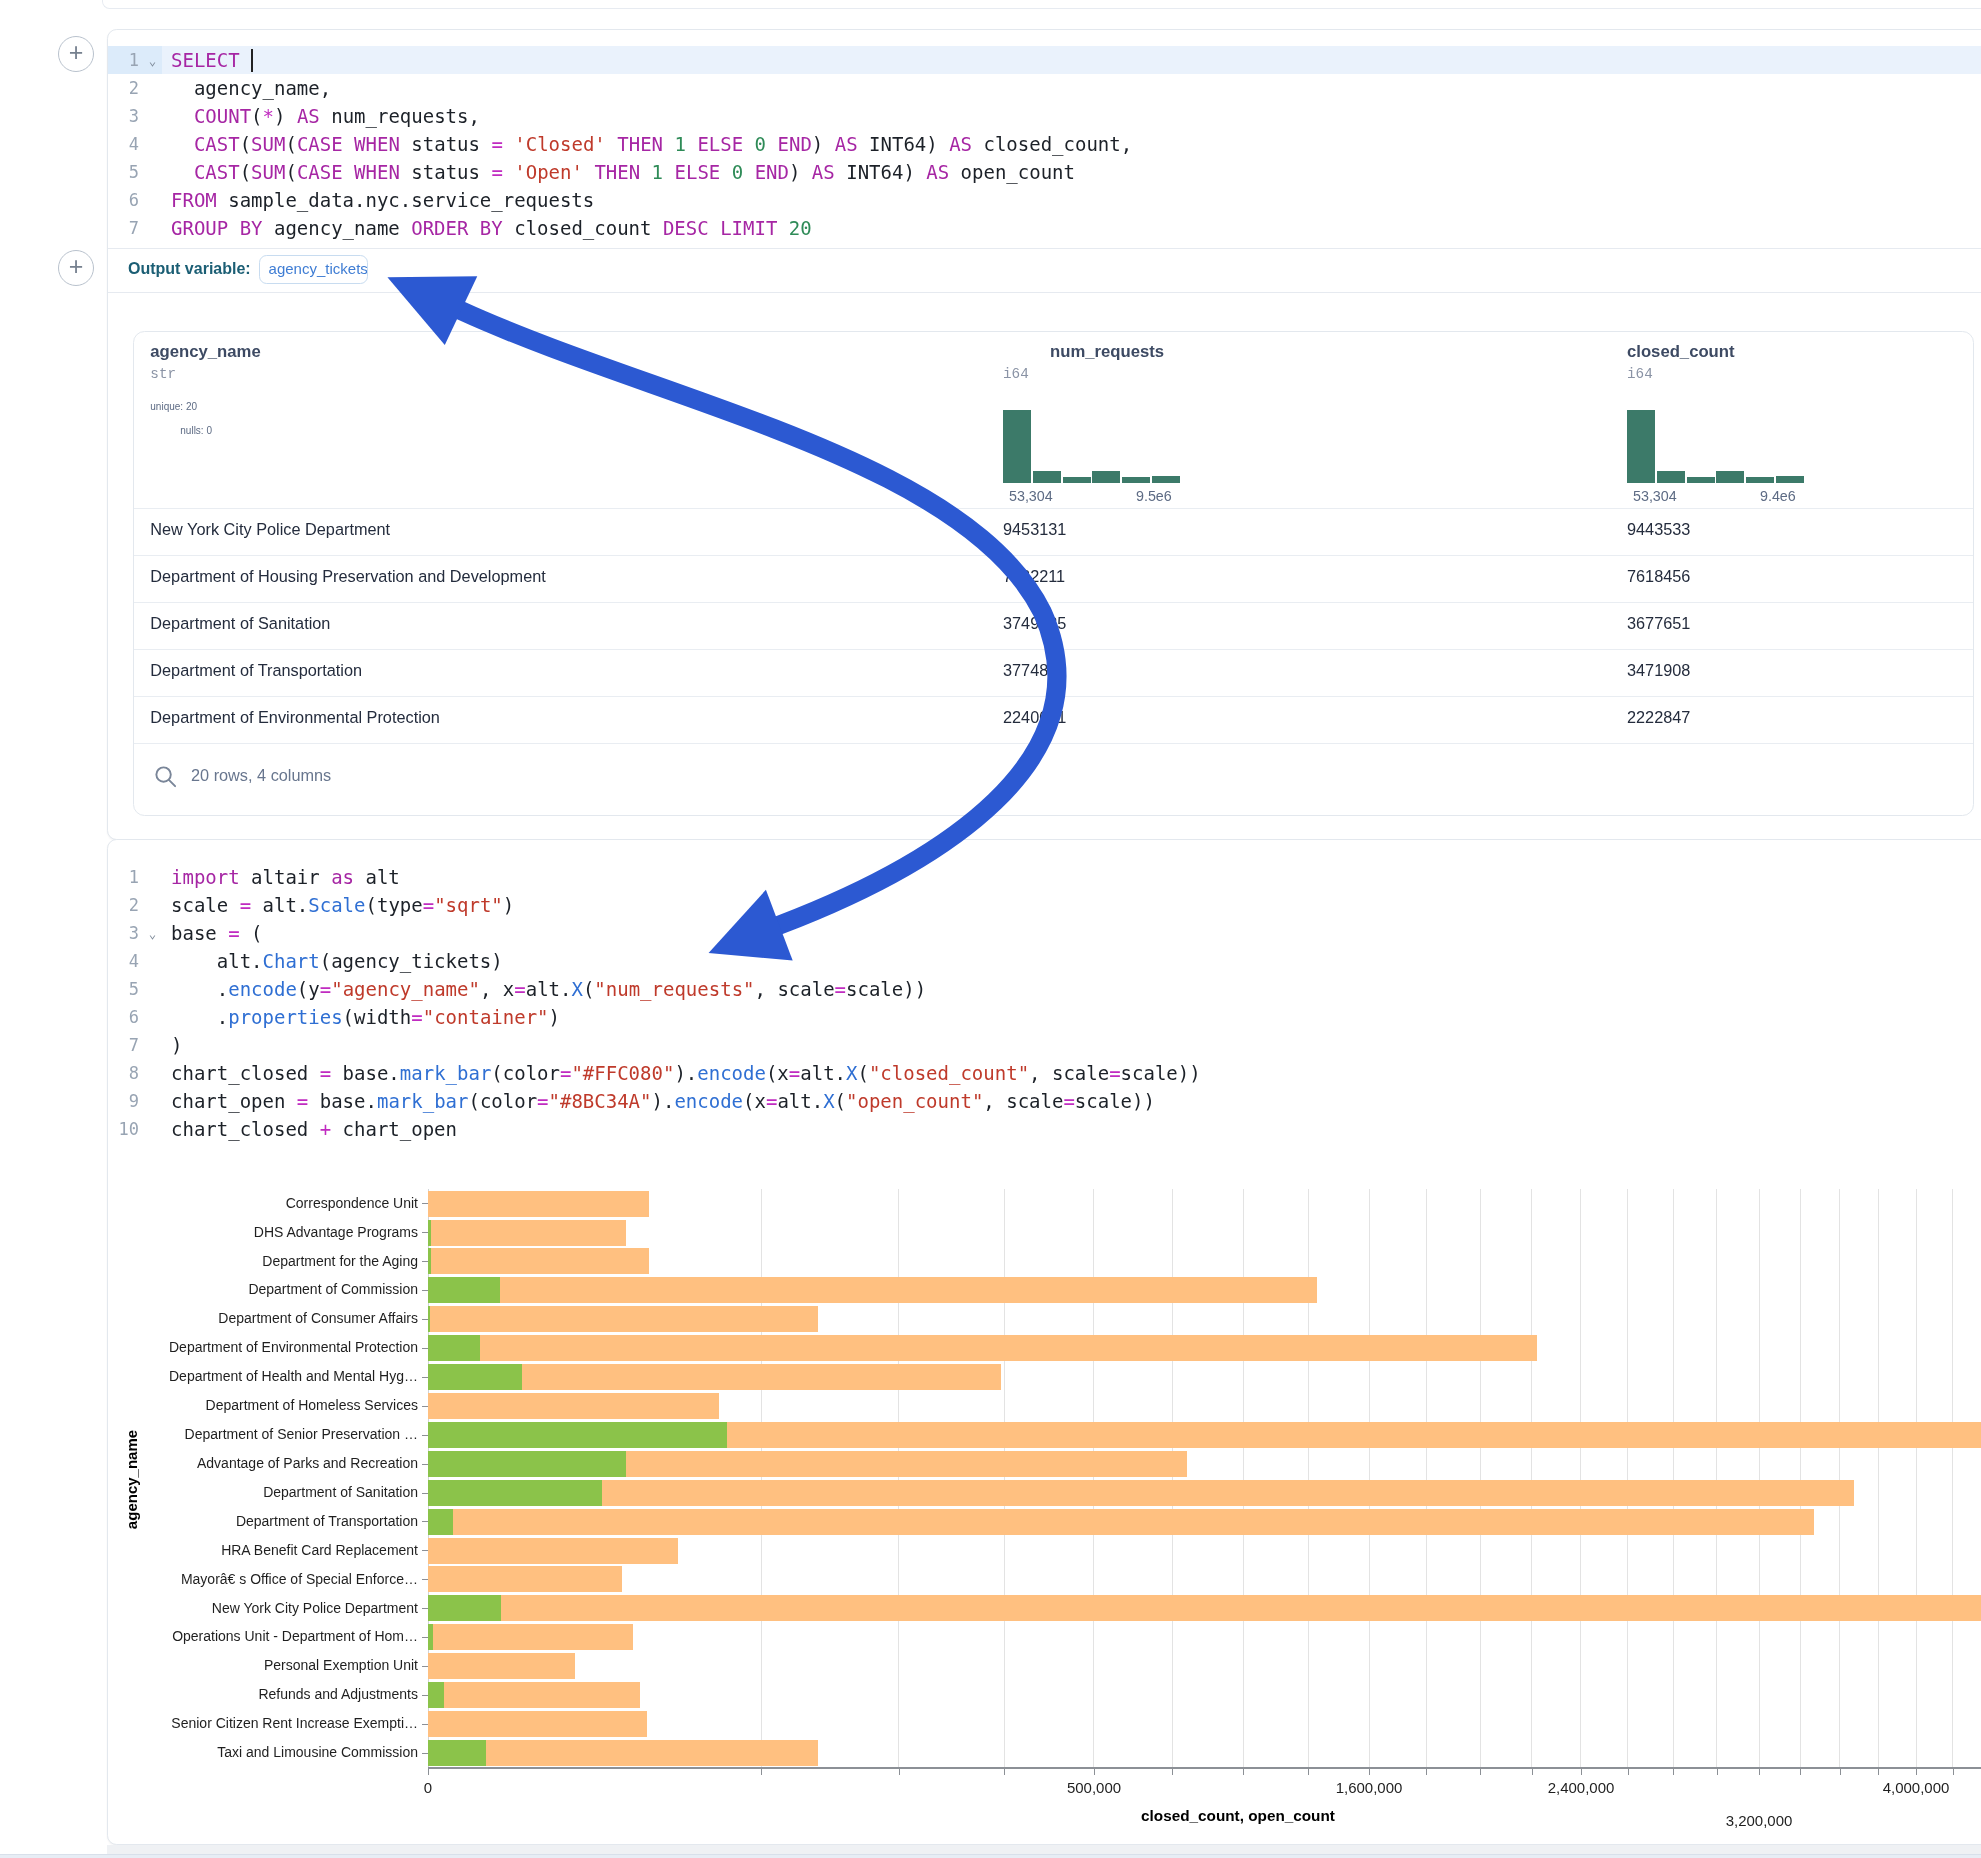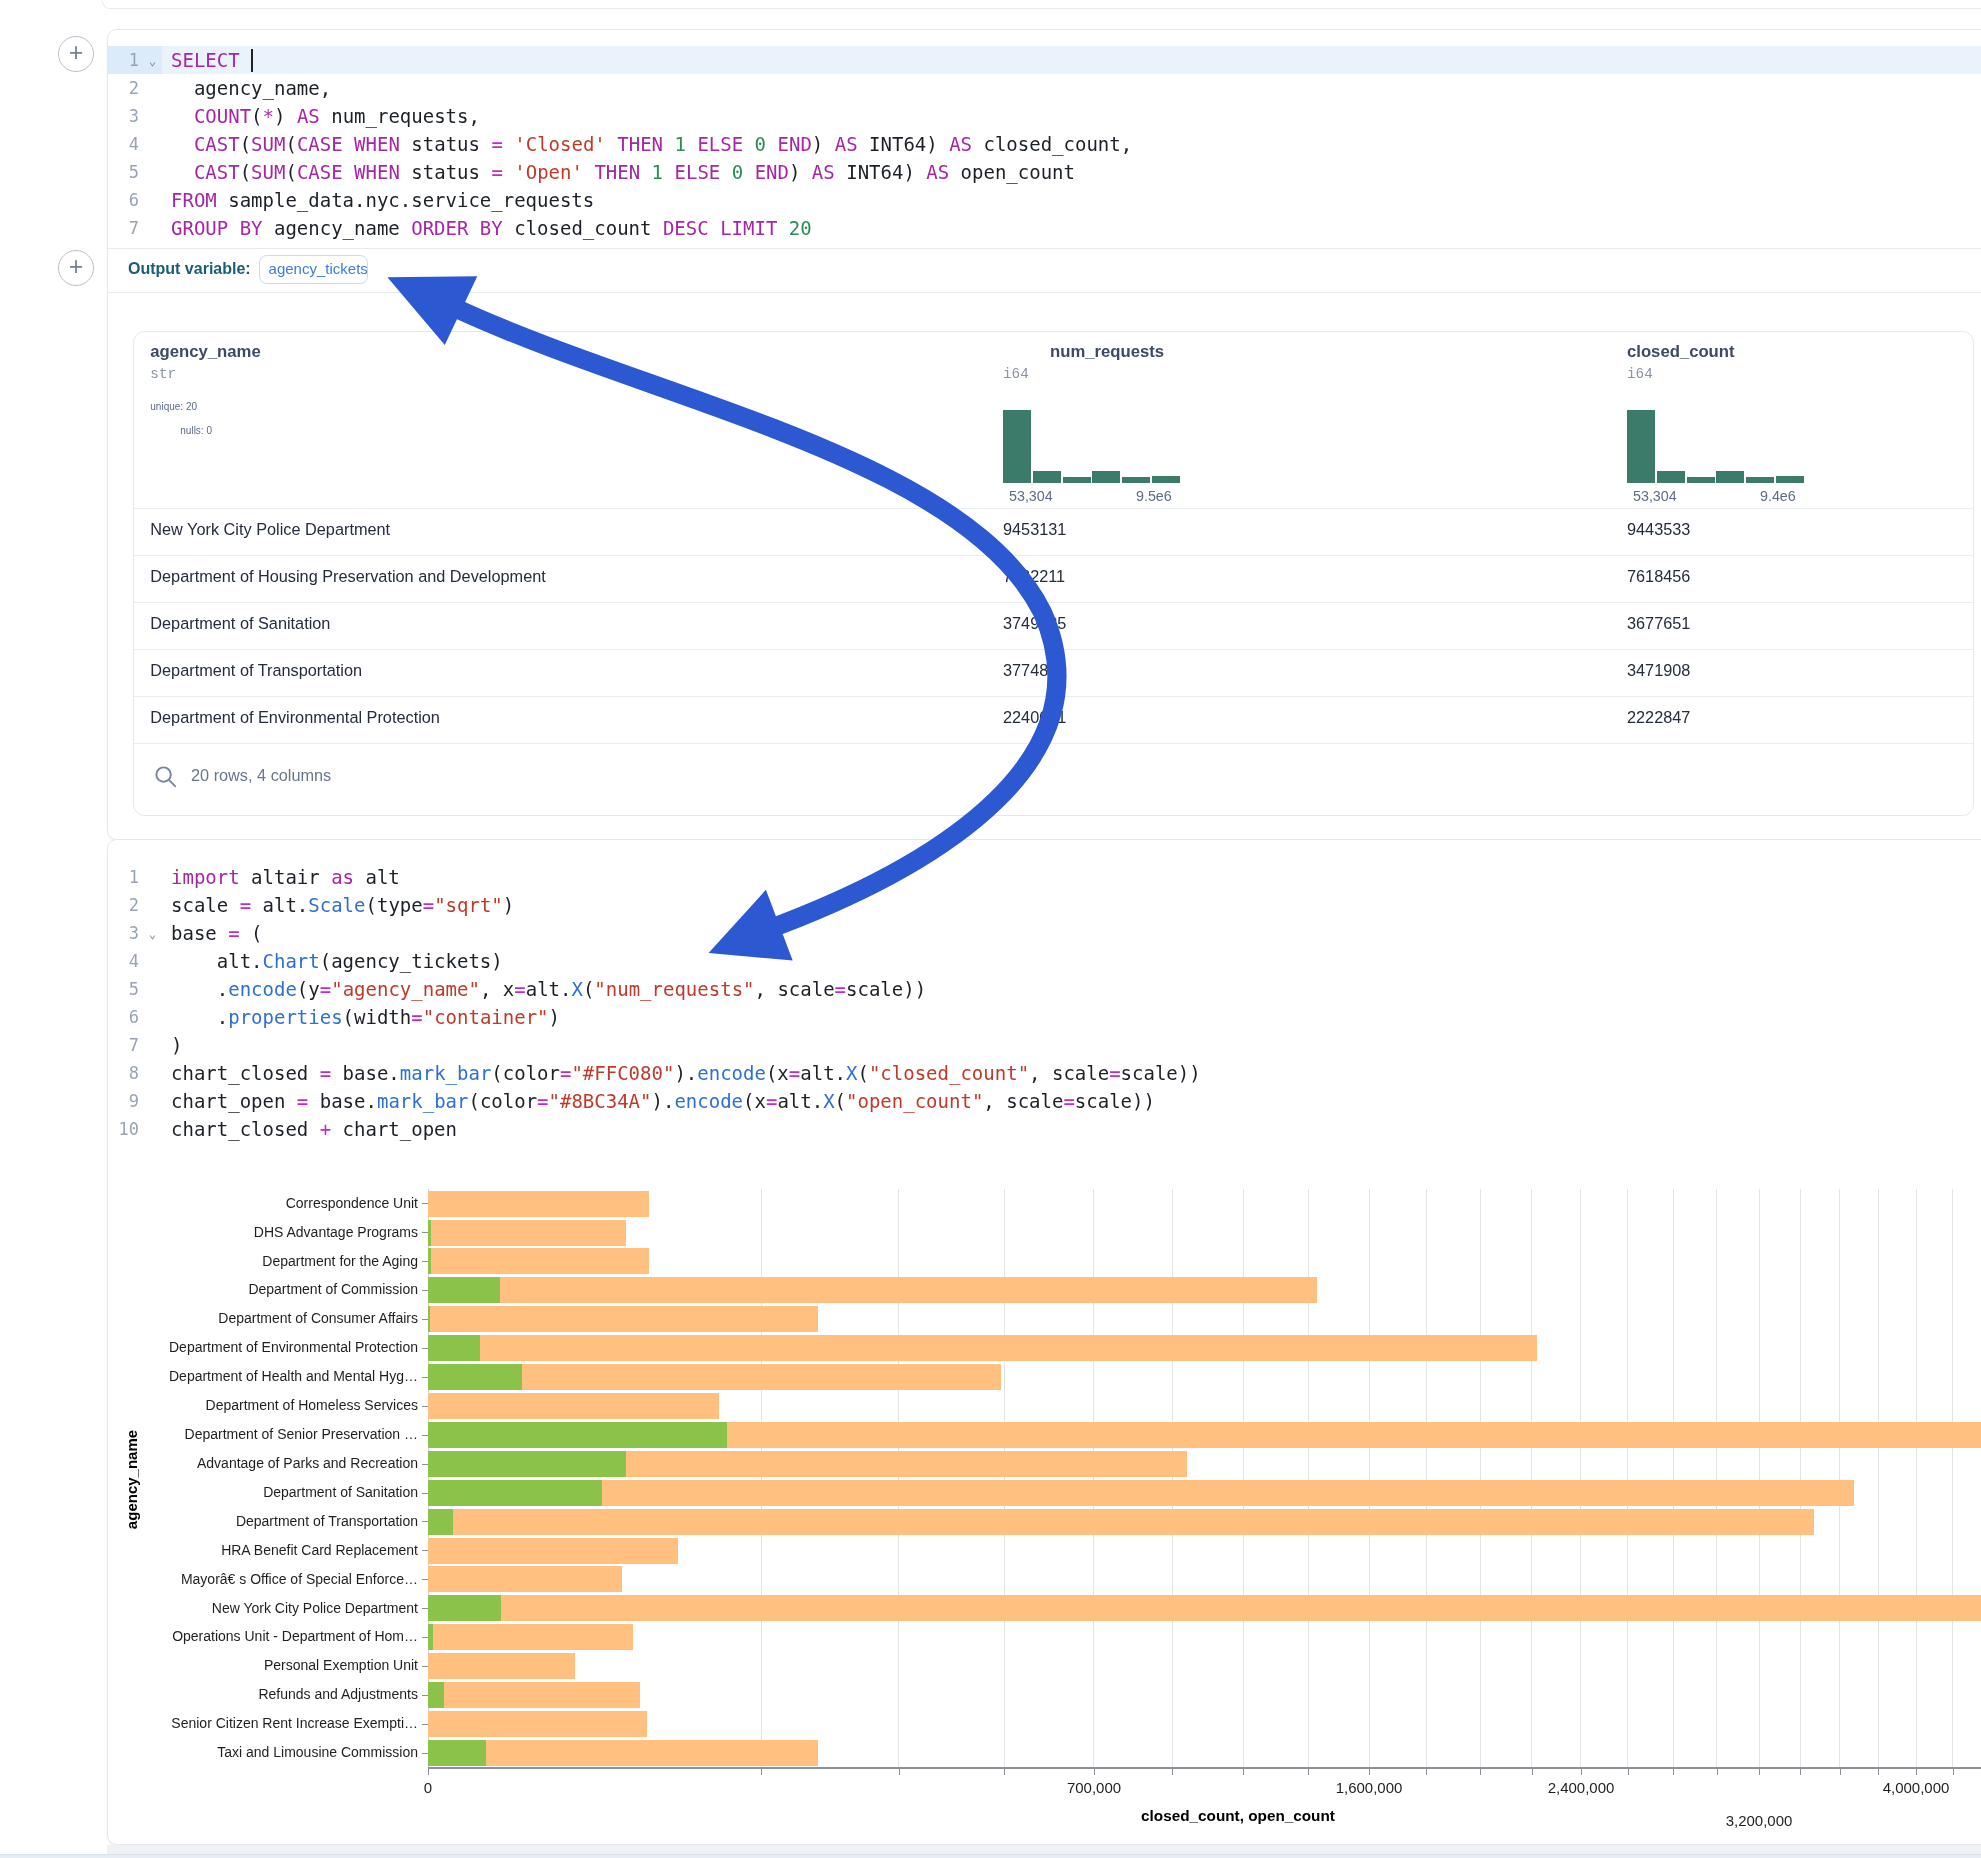--- a/index.html
+++ b/index.html
@@ -303,21 +303,21 @@
           <div class="xtick" style="left: 1520px; top: 604px;"></div>
           <div class="xtick" style="left: 1565px; top: 604px;"></div>
           <div class="xtick" style="left: 1609px; top: 604px;"></div>
           <div class="xtick" style="left: 1651px; top: 604px;"></div>
           <div class="xtick" style="left: 1692px; top: 604px;"></div>
           <div class="xtick" style="left: 1732px; top: 604px;"></div>
           <div class="xtick" style="left: 1770px; top: 604px;"></div>
           <div class="xtick" style="left: 1808px; top: 604px;"></div>
           <div class="xtick" style="left: 1845px; top: 604px;"></div>
           <div class="xlab" style="left: 320px; top: 614px;">0</div>
-          <div class="xlab" style="left: 986px; top: 614px;">700,000</div>
+          <div class="xlab" style="left: 986px; top: 614px;">500,000</div>
           <div class="xlab" style="left: 1261px; top: 614px;">1,600,000</div>
           <div class="xlab" style="left: 1473px; top: 614px;">2,400,000</div>
           <div class="xlab" style="left: 1651px; top: 647px;">3,200,000</div>
           <div class="xlab" style="left: 1808px; top: 614px;">4,000,000</div>
         </div>
       <div id="x-title" style="left:1130px;top:642px;">closed_count, open_count</div>
       <div id="y-title" style="left:-91px;top:306px;width:229px;text-align:center;">agency_name</div>
     <div style="position: absolute; left: 320px; top: 602px; width: 1554px; height: 1.9px; background: rgb(140, 144, 150);"></div>
       </div>
   </div>

